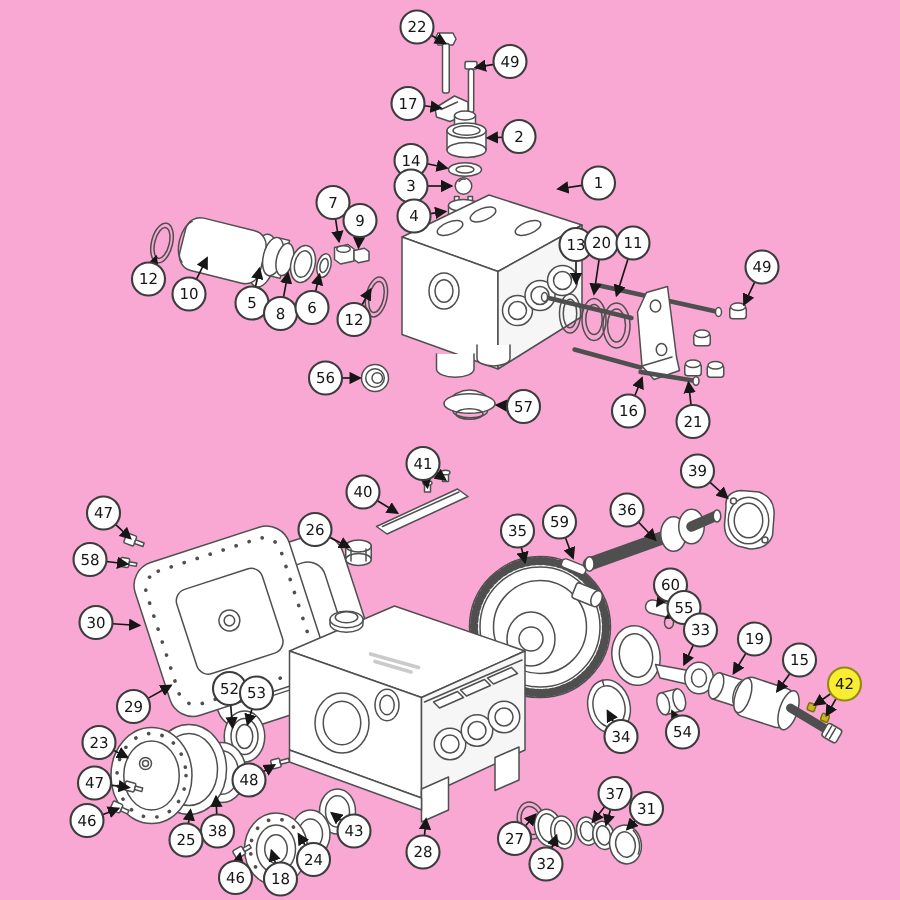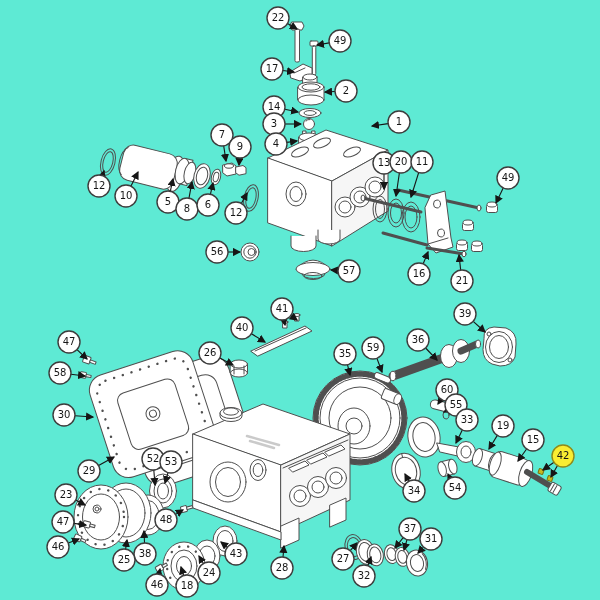--- a/index.html
+++ b/index.html
@@ -1,16 +1,16 @@
 <!DOCTYPE html>
 <html><head>
 <meta charset="utf-8">
 <style>
   html,body{margin:0;padding:0;background:#ffffff;}
-  .stage{position:relative;width:600px;height:600px;background:#5eead4;overflow:hidden;
+  .stage{position:relative;width:600px;height:600px;background:#f9a8d4;overflow:hidden;
          font-family:"DejaVu Sans",sans-serif;}
   svg{display:block}
   
   #parts path,#parts rect,#parts ellipse,#parts circle,#parts polygon{
      fill:#ffffff;stroke:#4f4f4f;stroke-width:1;stroke-linejoin:round;stroke-linecap:round}
   #parts line{stroke:#4f4f4f;stroke-width:1;stroke-linecap:round}
   #parts .nf{fill:none}
   #parts .stud{stroke-width:3;fill:none}
   #parts .thick9{stroke-width:9;fill:none}
   #parts .thick7{stroke-width:7;fill:none}

